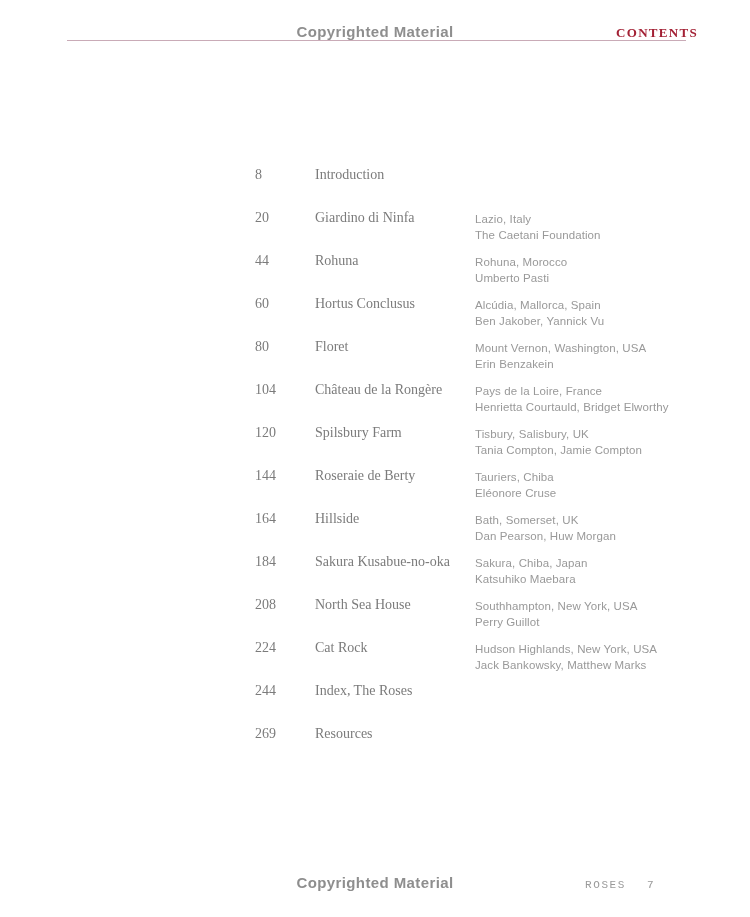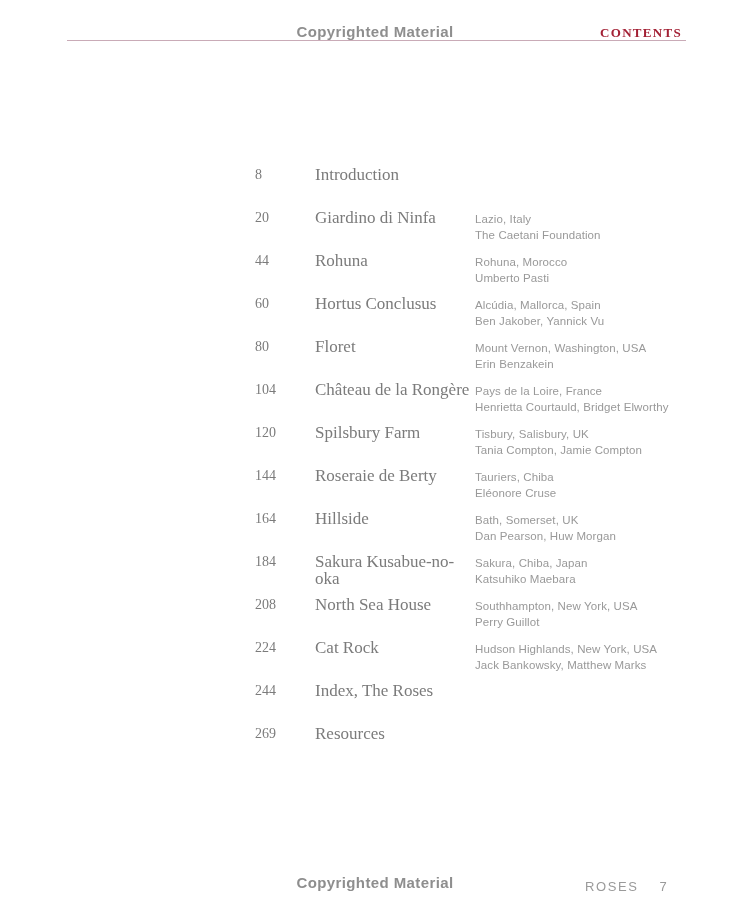--- a/index.html
+++ b/index.html
@@ -17,21 +17,21 @@
     top: 23px; left: 0; right: 0;
     text-align: center;
     font-family: "Liberation Sans", sans-serif;
     font-weight: bold;
     font-size: 15px;
     letter-spacing: 0.4px;
     color: #8e8e8e;
   }
   .contents-label {
     position: absolute;
-    top: 25px; right: 68px;
+    top: 25px; right: 52px;
     font-family: "Liberation Serif", serif;
     font-weight: bold;
     font-size: 13px;
     letter-spacing: 1.3px;
     color: #a32135;
   }
   .header-rule {
     position: absolute;
     top: 40px; left: 67px;
     width: 619px; height: 1px;
@@ -47,21 +47,21 @@
     grid-template-columns: 60px 160px 215px;
     height: 43px;
     align-items: start;
   }
   .toc-page-number {
     font-size: 14px;
     line-height: 17px;
     color: #7b7b7b;
   }
   .toc-title {
-    font-size: 17px;
+    font-size: 14px;
     line-height: 17px;
     color: #7b7b7b;
   }
   .toc-details {
     font-family: Liberation Sans, sans-serif;
     font-size: 11.5px;
     line-height: 16px;
     color: #999999;
     padding-top: 2px;
     letter-spacing: 0.1px;
@@ -75,22 +75,22 @@
     font-weight: bold;
     font-size: 15px;
     letter-spacing: 0.4px;
     color: #8e8e8e;
   }
   .footer-right {
     position: absolute;
     top: 879px; left: 585px;
     display: flex;
     gap: 21px;
-    font-family: Liberation Sans, sans-serif;
-    font-size: 13px;
+    font-family: Liberation Mono, monospace;
+    font-size: 11px;
     letter-spacing: 1.6px;
     color: #9a9a9a;
   }
 </style>
 </head>
 <body>
 
 <div class="page">
 
   <div class="top-watermark">Copyrighted Material</div>

